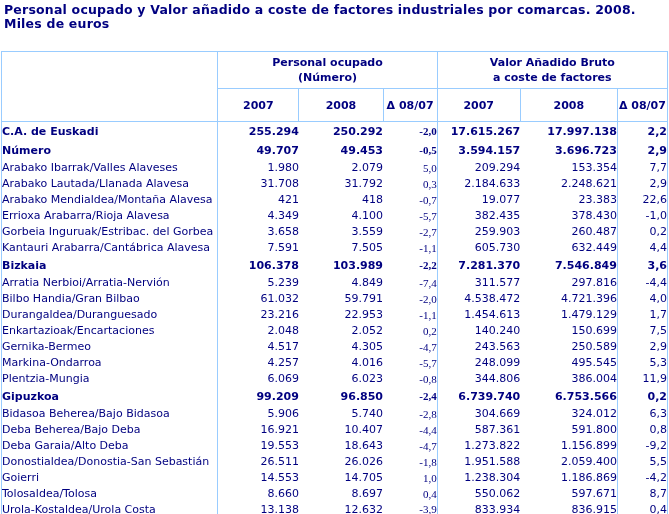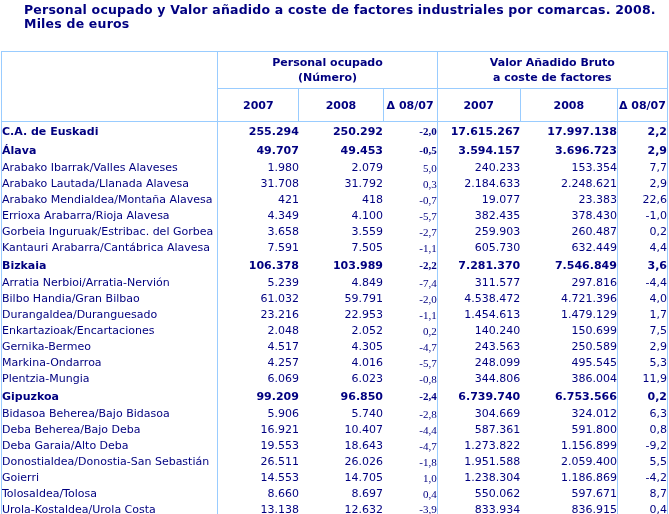--- a/index.html
+++ b/index.html
@@ -14,21 +14,20 @@
     background: var(--bg-color);
     font-family: "DejaVu Sans", "Liberation Sans", sans-serif;
     color: var(--text-color);
   }
   .page-title {
     font-size: 12.5px;
     font-weight: bold;
     line-height: 14px;
     padding: 3px 6px 0 4px;
     letter-spacing: 0.2px;
-    margin-left: 20px;
   }
   table.stats {
     border-collapse: collapse;
     table-layout: fixed;
     width: 667px;
     margin: 20px 0 0 1px;
     border: 1px solid var(--border-color);
     border-bottom-width: 2px;
   }
   table.stats th, table.stats td {
@@ -116,34 +115,34 @@
       <tr class="bold">
         <td class="name">C.A. de Euskadi</td>
         <td class="num c1">255.294</td>
         <td class="num c2">250.292</td>
         <td class="num c3">-2,0</td>
         <td class="num c4">17.615.267</td>
         <td class="num c5">17.997.138</td>
         <td class="num c6">2,2</td>
       </tr>
       <tr class="bold">
-        <td class="name">Álava</td>
+        <td class="name">Número</td>
         <td class="num c1">49.707</td>
         <td class="num c2">49.453</td>
         <td class="num c3">-0,5</td>
         <td class="num c4">3.594.157</td>
         <td class="num c5">3.696.723</td>
         <td class="num c6">2,9</td>
       </tr>
       <tr>
         <td class="name">Arabako Ibarrak/Valles Alaveses</td>
         <td class="num c1">1.980</td>
         <td class="num c2">2.079</td>
         <td class="num c3">5,0</td>
-        <td class="num c4">240.233</td>
+        <td class="num c4">209.294</td>
         <td class="num c5">153.354</td>
         <td class="num c6">7,7</td>
       </tr>
       <tr>
         <td class="name">Arabako Lautada/Llanada Alavesa</td>
         <td class="num c1">31.708</td>
         <td class="num c2">31.792</td>
         <td class="num c3">0,3</td>
         <td class="num c4">2.184.633</td>
         <td class="num c5">2.248.621</td>

